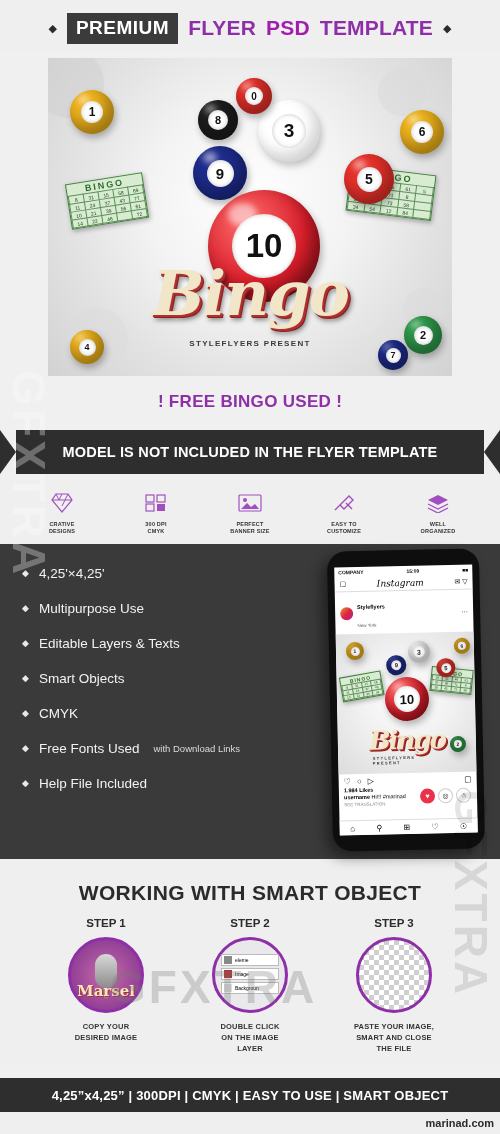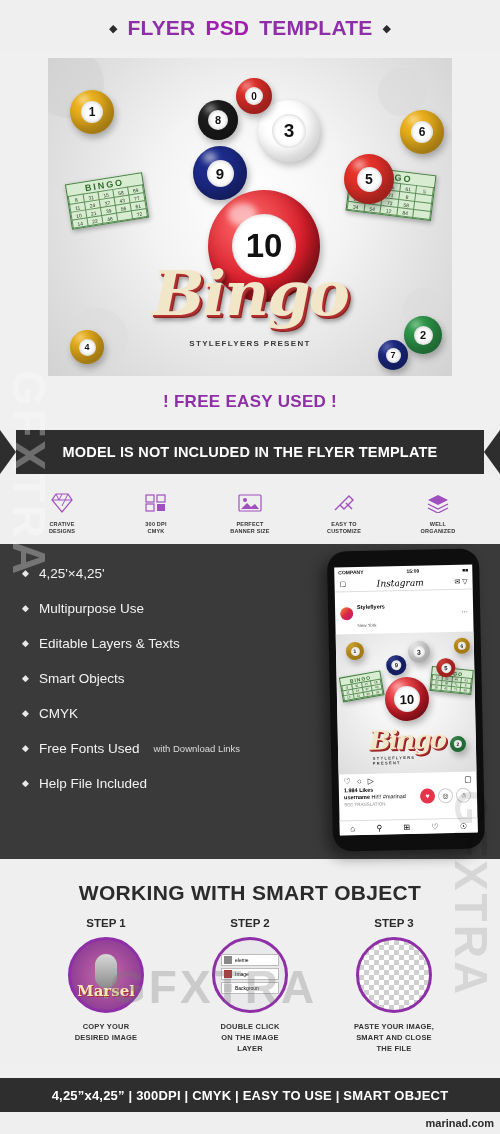--- a/index.html
+++ b/index.html
@@ -242,20 +242,21 @@
   }
   .wm.v { writing-mode: vertical-rl; }
 </style>
 </head>
 <body>
 
 <div class="page">
 
   <div class="header">
     <span class="diamond">◆</span>
+    <span class="premium-box">PREMIUM</span>
     <span class="hdr-text hdr-flyer">FLYER</span>
     <span class="hdr-text hdr-psd">PSD</span>
     <span class="hdr-text hdr-tpl">TEMPLATE</span>
     <span class="diamond">◆</span>
   </div>
 
   <div class="hero-wrap">
     <div class="hero">
 
       <div class="bokeh" style="width:70px;height:70px;left:-14px;top:-10px;background:#cfcfcf;"></div>
@@ -368,21 +369,21 @@
 
       <div class="ball" style="left:160px;top:132px;width:112px;height:112px;background:radial-gradient(circle at 35% 30%, #ff6b6b, #d81e2a 55%, #8c0d18 100%);">
         <div class="num" style="width:64px;height:64px;font-size:33px;">10</div>
       </div>
 
       <div class="bingo-word">Bingo</div>
       <div class="present">STYLEFLYERS PRESENT</div>
     </div>
   </div>
 
-  <div class="freefonts">! FREE EASY USED !</div>
+  <div class="freefonts">! FREE BINGO USED !</div>
 
   <div class="ribbon-wrap">
     <div class="ribbon">
       <span>MODEL IS NOT INCLUDED  IN THE FLYER TEMPLATE</span>
     </div>
   </div>
 
   <div class="features">
     <div class="feat">
       <div class="ficon">

